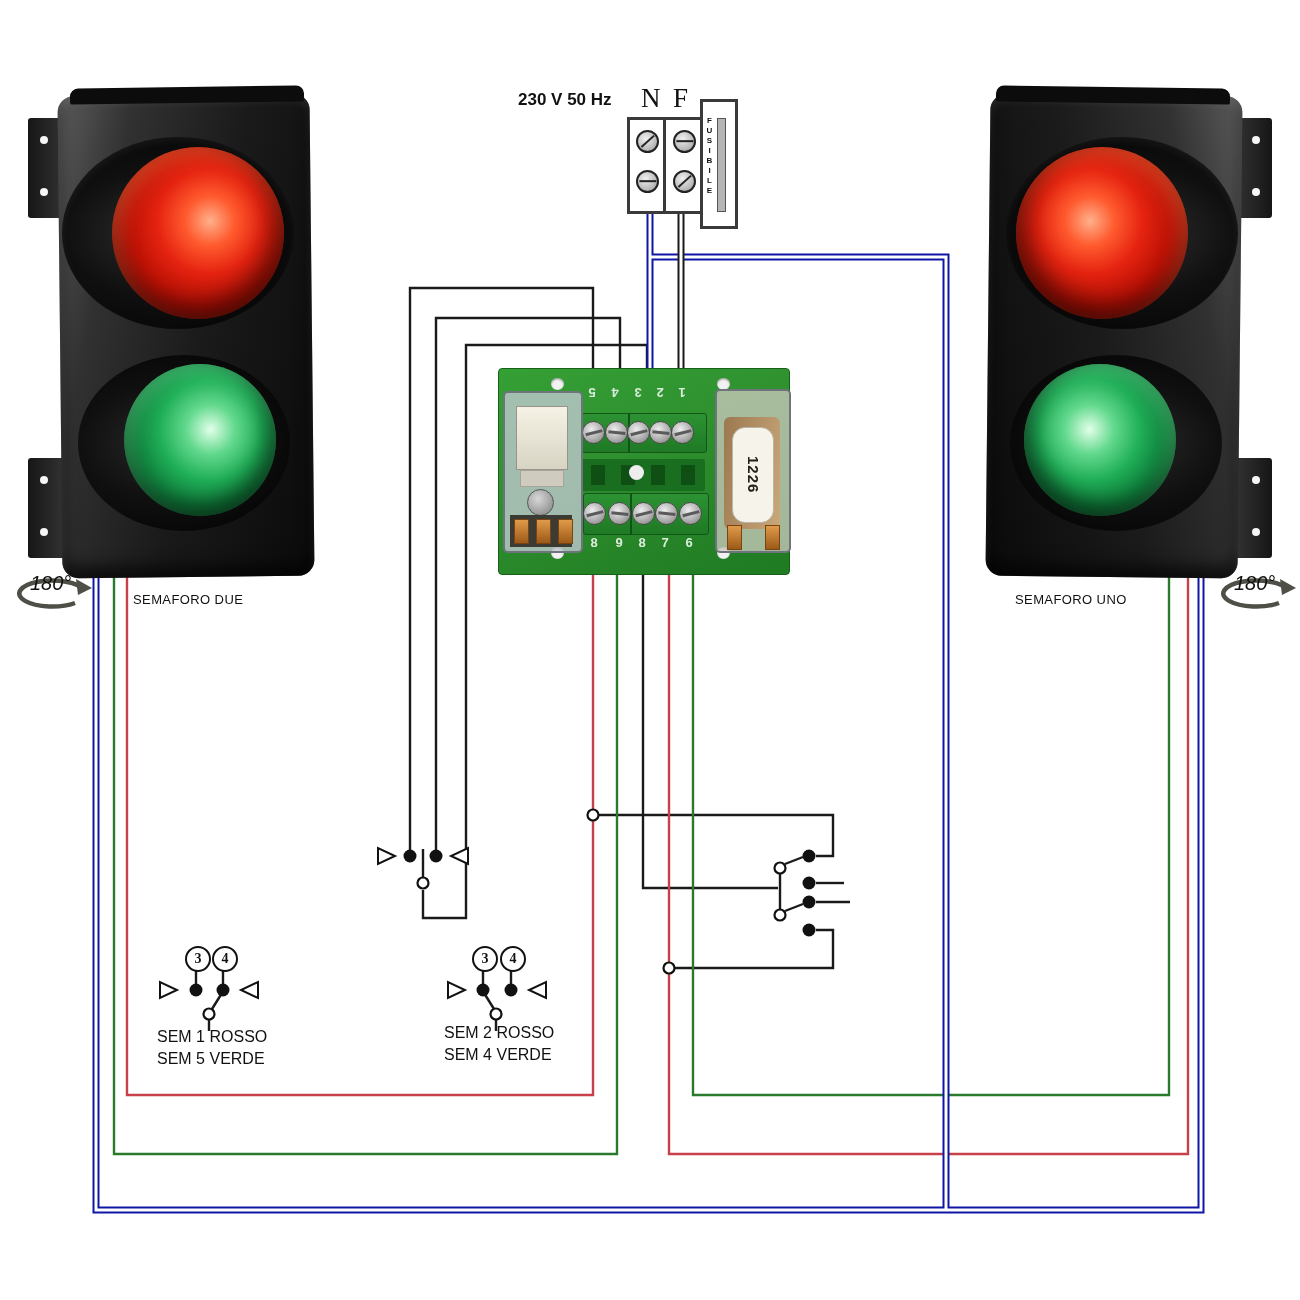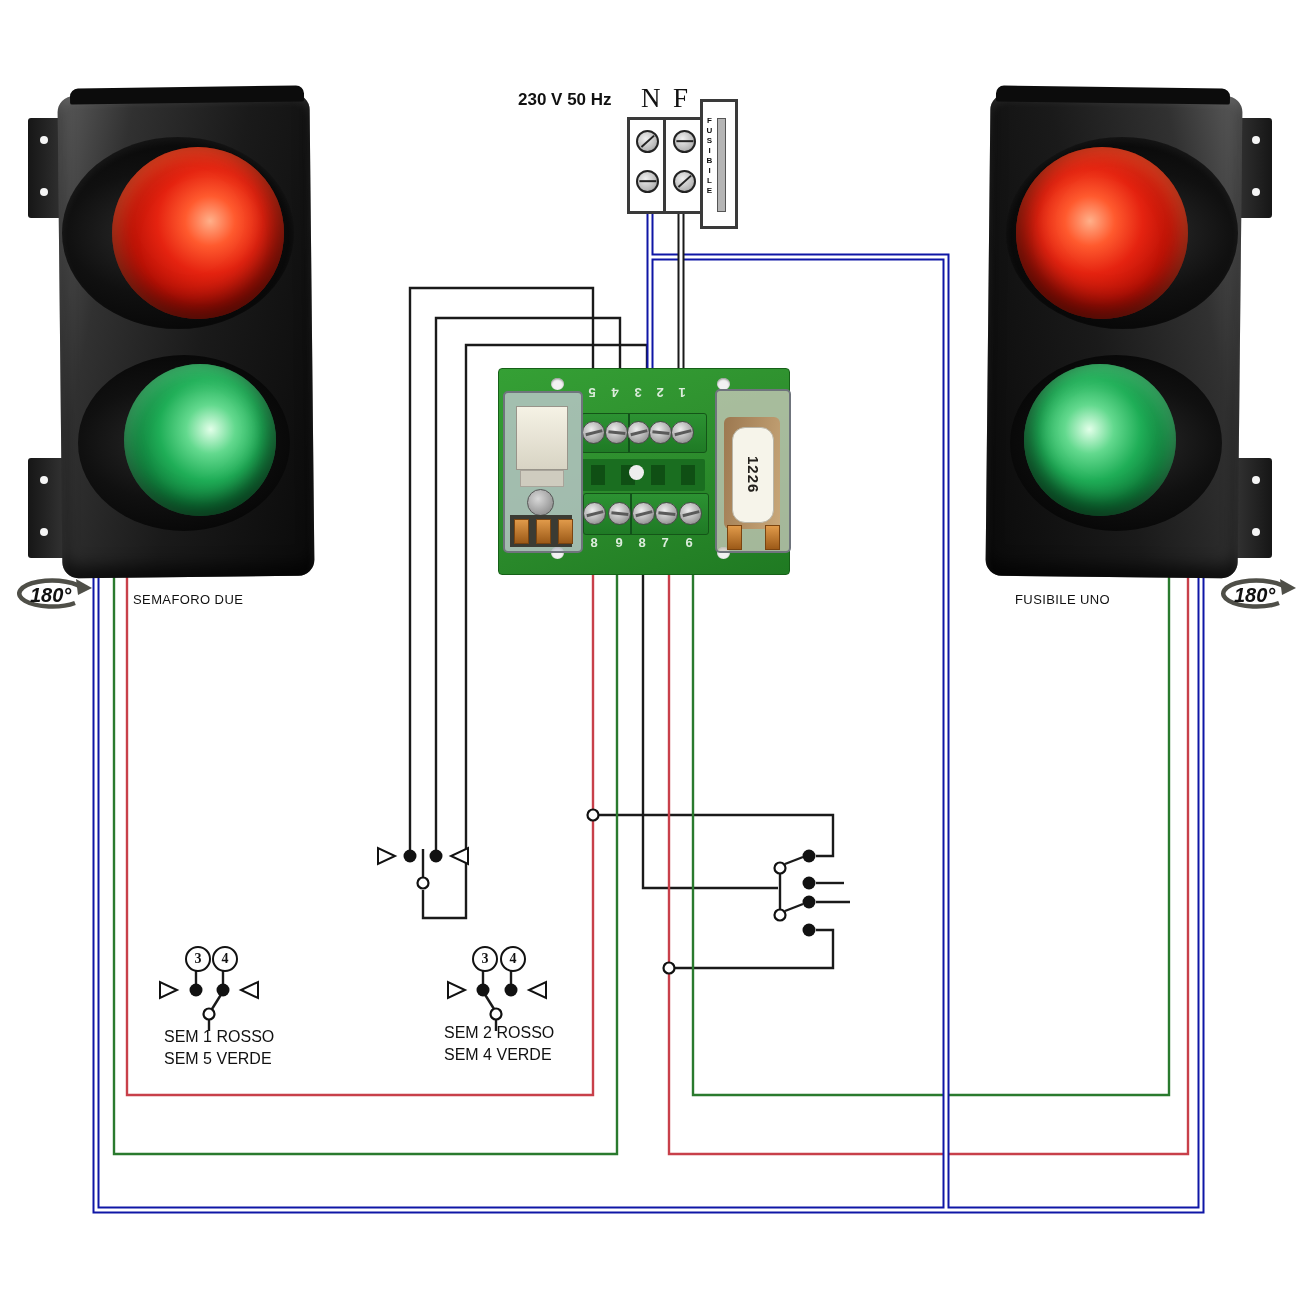--- a/index.html
+++ b/index.html
@@ -76,21 +76,21 @@
   .red-lens{left:94px;top:62px;width:172px;height:172px;
     background:radial-gradient(circle at 57% 43%,#ffb08a 0%,#ff5a2e 18%,var(--lamp-red,#e52310) 38%,#bc1206 58%,#7c0703 80%,#4a0302 100%);
     box-shadow:inset -8px -12px 26px rgba(0,0,0,.55),inset 6px 8px 20px rgba(255,130,70,.45);}
   .grn-outer{left:60px;top:270px;width:212px;height:176px;background:radial-gradient(ellipse at 40% 50%,#282828 0%,#101010 45%,#000 100%);}
   .grn-lens{left:106px;top:279px;width:152px;height:152px;
     background:radial-gradient(circle at 57% 43%,#e2ffe9 0%,#63d98e 20%,var(--lamp-green,#1fae57) 42%,#0f7c3a 64%,#06431e 90%,#032f14 100%);
     box-shadow:inset -7px -10px 22px rgba(0,0,0,.55),inset 5px 7px 18px rgba(150,255,190,.35);}
 
   .lname{position:absolute;font-size:13px;letter-spacing:.4px;z-index:3;margin-top:7px;}
   .roticon{position:absolute;width:92px;height:58px;z-index:3;}
-  .roticon .t{position:absolute;left:18px;top:16px;font-size:20px;font-weight:700;font-style:italic;color:#111;z-index:2;}
+  .roticon .t{position:absolute;left:18px;top:4px;font-size:20px;font-weight:400;font-style:italic;color:#111;z-index:2;}
   .roticon svg{position:absolute;left:0;top:8px;}
 
   
   .badge{position:absolute;width:22px;height:22px;border:2px solid #111;border-radius:50%;background:#fff;z-index:3;
          display:flex;align-items:center;justify-content:center;font-family:"Liberation Serif",serif;font-size:14px;font-weight:700;}
   .swlabel{position:absolute;font-size:16px;line-height:22px;z-index:3;}
   .emlabel{position:absolute;font-size:16px;line-height:22px;z-index:3;}
 </style>
 </head>
 <body>
@@ -274,21 +274,21 @@
     </div>
     <div class="lbody"></div>
     <div class="lcap"></div>
     <div class="lamp red-outer"></div>
     <div class="lamp red-lens"></div>
     <div class="lamp grn-outer"></div>
     <div class="lamp grn-lens"></div>
   </div>
 
   <div class="lname" style="left:133px;top:585px;">SEMAFORO DUE</div>
-  <div class="lname" style="left:1015px;top:585px;">FUSIBILE UNO</div>
+  <div class="lname" style="left:1015px;top:585px;">SEMAFORO UNO</div>
 
   <div class="roticon" style="left:12px;top:568px;">
     <span class="t">180°</span>
     <svg width="92" height="46">
       <path d="M72,14 a33,13 0 1 0 -9,13" fill="none" stroke="#4f4f48" stroke-width="4.5"></path>
       <polygon points="64,3 80,12 66,19" fill="#4f4f48"></polygon>
     </svg>
   </div>
   <div class="roticon" style="left:1216px;top:568px;">
     <span class="t">180°</span>
@@ -296,21 +296,21 @@
       <path d="M72,14 a33,13 0 1 0 -9,13" fill="none" stroke="#4f4f48" stroke-width="4.5"></path>
       <polygon points="64,3 80,12 66,19" fill="#4f4f48"></polygon>
     </svg>
   </div>
 
   <div class="badge" style="left:185px;top:946px;">3</div>
   <div class="badge" style="left:212px;top:946px;">4</div>
   <div class="badge" style="left:472px;top:946px;">3</div>
   <div class="badge" style="left:500px;top:946px;">4</div>
 
-  <div class="swlabel" style="left:164px;top:1026px;">
+  <div class="swlabel" style="left:157px;top:1026px;">
     <div>SEM 1 ROSSO</div>
     <div>SEM 5 VERDE</div>
   </div>
   <div class="swlabel" style="left:444px;top:1022px;">
     <div>SEM 2 ROSSO</div>
     <div>SEM 4 VERDE</div>
   </div>
 
 
 </div>

